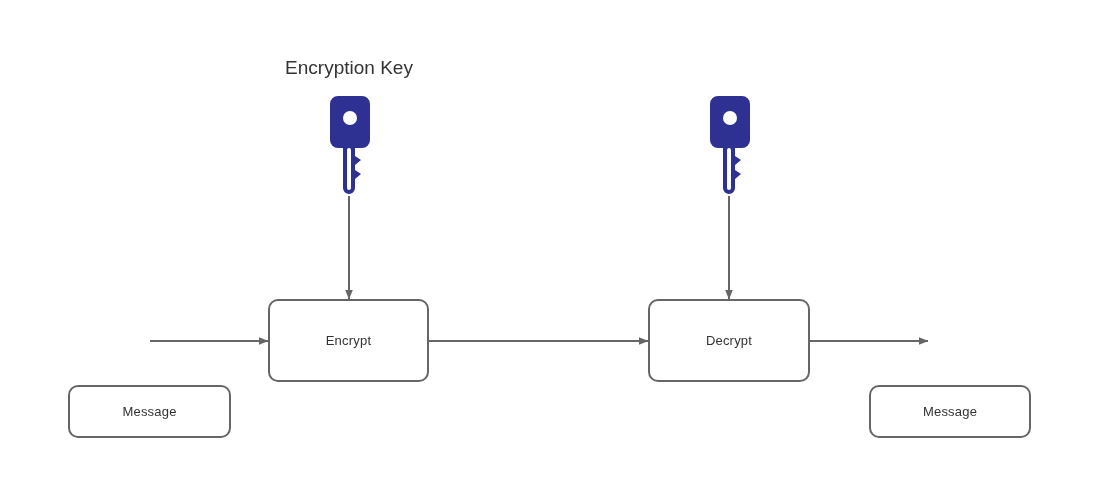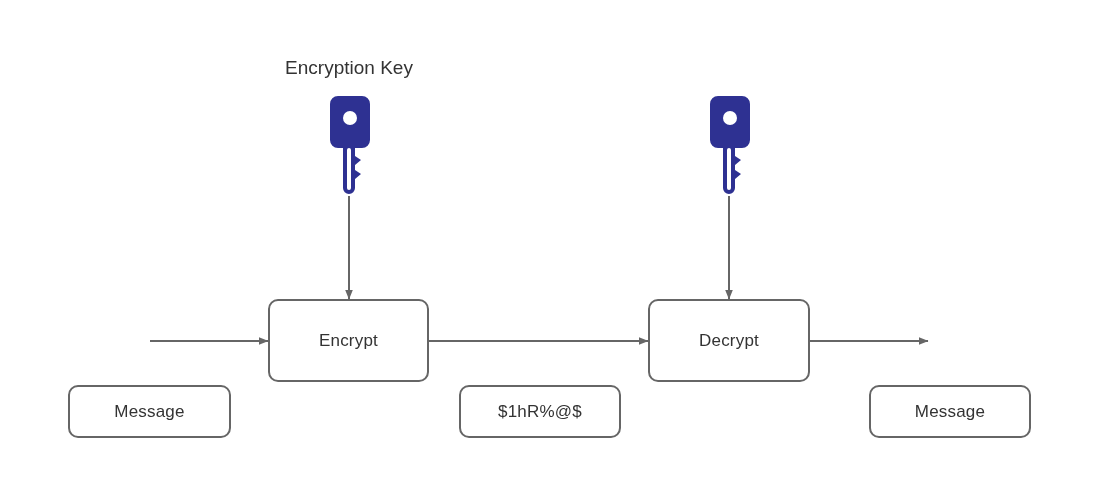--- a/index.html
+++ b/index.html
@@ -27,21 +27,21 @@
   .node-box {
     position: absolute;
     box-sizing: border-box;
     background: #ffffff;
     border: 2px solid #666666;
     border-radius: 10px;
     display: flex;
     align-items: center;
     justify-content: center;
     color: #333333;
-    font-size: 17px;
+    font-size: 13px;
     font-family: "Liberation Sans", sans-serif;
     letter-spacing: 0.2px;
   }
   .key-label {
     position: absolute;
     color: #333333;
     font-size: 19px;
     font-family: "Liberation Sans", sans-serif;
     text-align: center;
     white-space: nowrap;
@@ -91,17 +91,16 @@
     <rect x="17" y="52" width="4" height="42" rx="2" fill="#ffffff"></rect>
     <circle cx="20" cy="22" r="7" fill="#ffffff"></circle>
   </svg>
 
   <div class="node-box" style="left:268px; top:299px; width:161px; height:83px;">Encrypt</div>
 
   <div class="node-box" style="left:648px; top:299px; width:162px; height:83px;">Decrypt</div>
 
   <div class="node-box" style="left:68px; top:385px; width:163px; height:53px;">Message</div>
 
-  <div class="node-box" style="left:459px; top:385px; width:162px; height:53px;">$1hR%@$</div>
 
   <div class="node-box" style="left:869px; top:385px; width:162px; height:53px;">Message</div>
 
 </div>
 
 </body></html>

